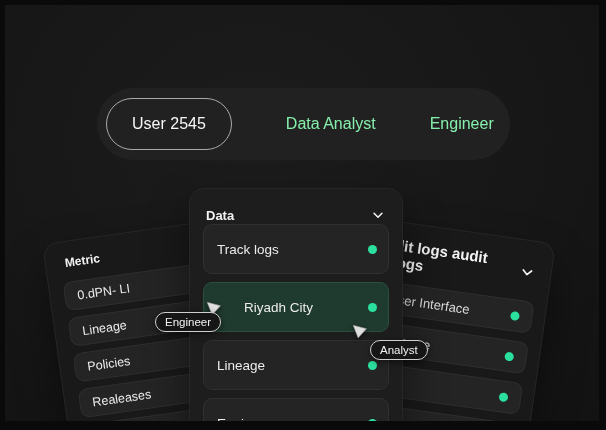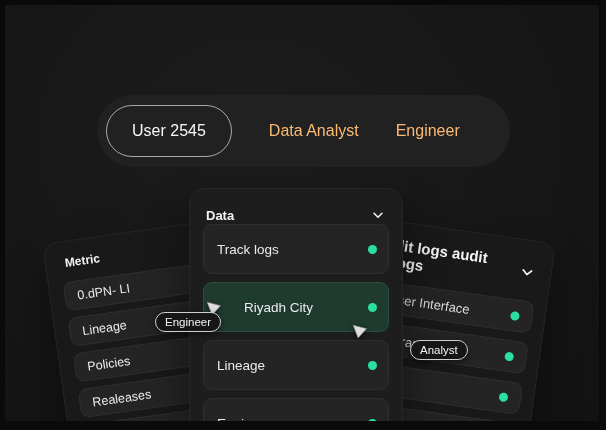--- a/index.html
+++ b/index.html
@@ -8,33 +8,33 @@
     position:absolute; inset:0; overflow:hidden;
     background:radial-gradient(ellipse at 42% 32%, #1c1c1c 0%, #171717 55%, #121212 100%);
   }
   .frame{
     position:absolute; inset:0; z-index:100; pointer-events:none;
     border-style:solid; border-color:#0a0a0a; border-width:5px 7px 9px 5px;
   }
 
   
   .persona-bar{
-    position:absolute; left:97px; top:95px; width:413px; height:72px;
+    position:absolute; left:97px; top:88px; width:413px; height:72px;
     background:#212121; border-radius:40px; z-index:3;
-    display:flex; align-items:center; padding-left:9px;gap:10px;
+    display:flex; align-items:center; padding-left:9px;
   }
   .persona-pill{
     height:52px; border:1.5px solid #a9a9a9; border-radius:30px;
     background:transparent; color:#f7f7f7; font-size:16px;
     padding:0 25px; display:flex; align-items:center; cursor:pointer;
     font-family:"Liberation Sans", sans-serif;
   }
   .persona-plain{
-    background:transparent; border:none; color:#fdba74; font-size:16px;
-    margin-left:27px; cursor:pointer; font-family:"Liberation Sans", sans-serif;
+    background:transparent; border:none; color:#86efac; font-size:16px;
+    margin-left:54px; cursor:pointer; font-family:"Liberation Sans", sans-serif;
   }
 
   
   .card{
     position:absolute; border-radius:15px; background:#1a1a1a;
     border:1px solid #262626; box-shadow:0 22px 44px rgba(0,0,0,.45);
   }
   .card-header{
     display:flex; align-items:center; justify-content:space-between;
     color:#f2f2f2; font-weight:bold;
@@ -77,21 +77,21 @@
   
   .cursor{ position:absolute; z-index:10; filter:drop-shadow(0 1px 2px rgba(0,0,0,.6)); }
   .cursor-1{ left:205px; top:300px; }
   .cursor-2{ left:351px; top:323px; }
   .name-tag{
     position:absolute; z-index:11; color:#f2f2f2; font-size:11.5px;
     background:#161616; border:1px solid #cfcfcf; border-radius:11px;
     padding:3px 9px; white-space:nowrap; box-shadow:0 2px 6px rgba(0,0,0,.5);
   }
   .tag-engineer{ left:155px; top:312px; }
-  .tag-analyst{ left:370px; top:340px;margin-left:40px; }
+  .tag-analyst{ left:370px; top:340px; }
 </style>
 </head>
 <body>
 
 <div class="stage">
 
   <nav class="persona-bar">
     <button class="persona-pill">User 2545</button>
     <button class="persona-plain">Data Analyst</button>
     <button class="persona-plain">Engineer</button>

